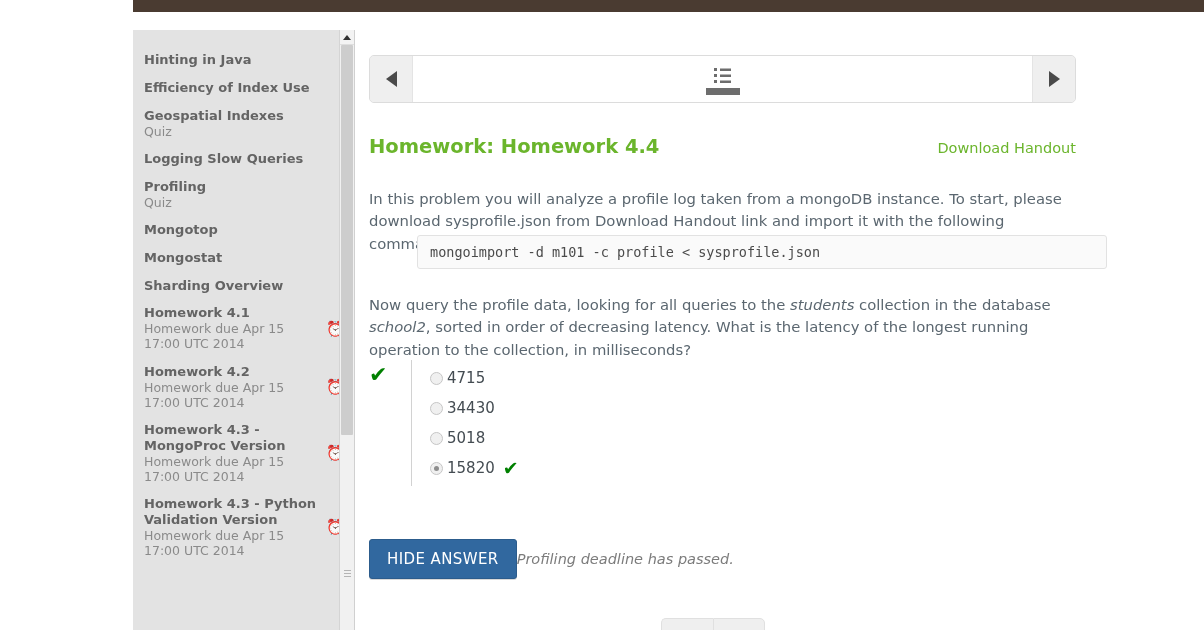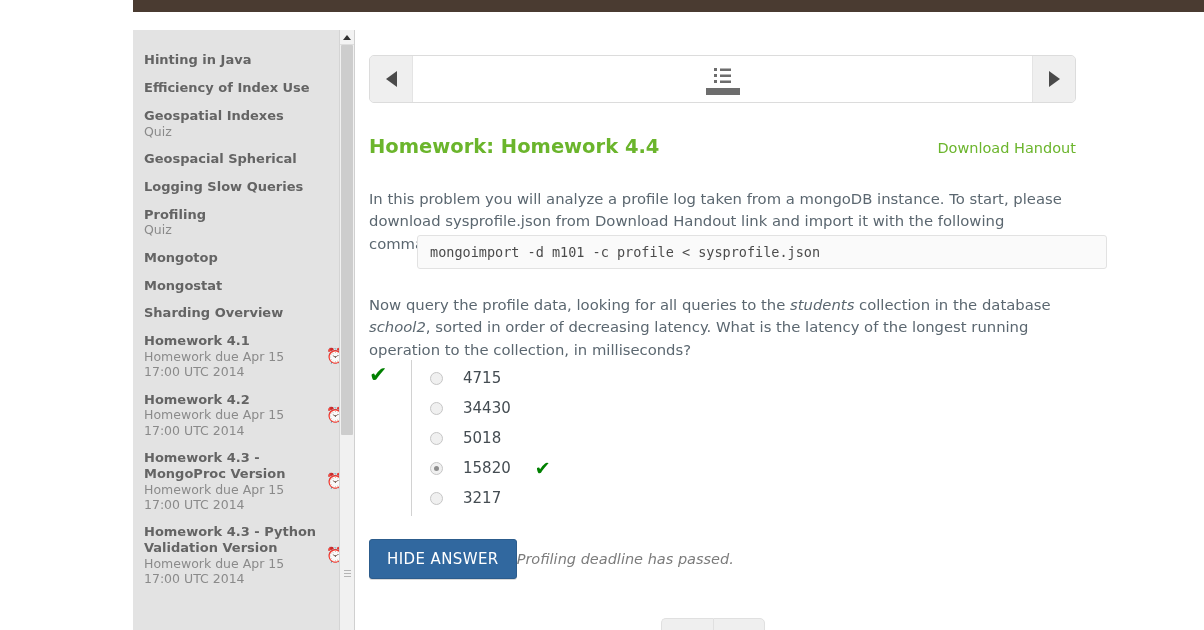--- a/index.html
+++ b/index.html
@@ -170,21 +170,21 @@
   .choice-mark {
     position: absolute; left: 0; top: 4px;
     color: #008000; font-size: 22px; font-weight: bold; line-height: 1;
   }
   .choice-list {
     margin-left: 42px;
     border-left: 1px solid #d2d2d2;
     padding: 3px 0 3px 0;
   }
   .choice {
-    display: flex; align-items: center; gap: 20px;
+    display: flex; align-items: center; gap: 4px;
     padding: 3px 0 3px 18px;
     height: 30px;
   }
   .radio {
     width: 13px; height: 13px; border-radius: 50%;
     background: #f0f0f0; border: 1px solid #c6c6c6;
     position: relative; flex: none;
   }
   .radio.sel::after {
     content: ""; position: absolute;
@@ -249,23 +249,20 @@
 
       <div class="sb-item">
         <span class="sb-title">Hinting in Java</span>
       </div>
       <div class="sb-item">
         <span class="sb-title">Efficiency of Index Use</span>
       </div>
       <div class="sb-item">
         <span class="sb-title">Geospatial Indexes</span>
         <span class="sb-sub">Quiz</span>
-      </div>
-      <div class="sb-item">
-        <span class="sb-title">Geospacial Spherical</span>
       </div>
       <div class="sb-item">
         <span class="sb-title">Logging Slow Queries</span>
       </div>
       <div class="sb-item">
         <span class="sb-title">Profiling</span>
         <span class="sb-sub">Quiz</span>
       </div>
       <div class="sb-item">
         <span class="sb-title">Mongotop</span>
@@ -373,25 +370,20 @@
           <span class="choice-label">5018</span>
           <span class="choice-check"></span>
         </label>
 
         <label class="choice">
           <span class="radio sel"></span>
           <span class="choice-label">15820</span>
           <span class="choice-check">✔</span>
         </label>
 
-        <label class="choice">
-          <span class="radio"></span>
-          <span class="choice-label">3217</span>
-          <span class="choice-check"></span>
-        </label>
 
       </div>
     </div>
 
     <div class="action-row">
       <button class="hide-btn">HIDE ANSWER</button>
       <span class="deadline-note">Profiling deadline has passed.</span>
     </div>
 
     <div class="bottom-nav">

